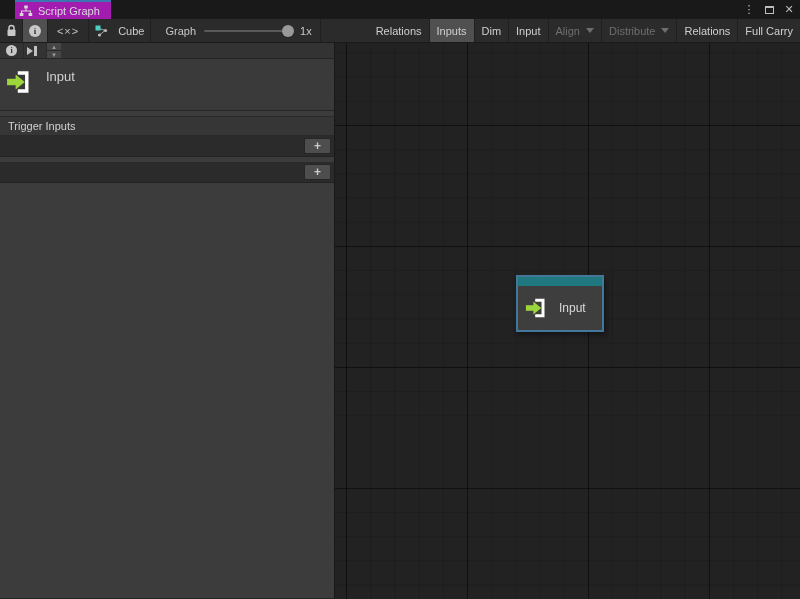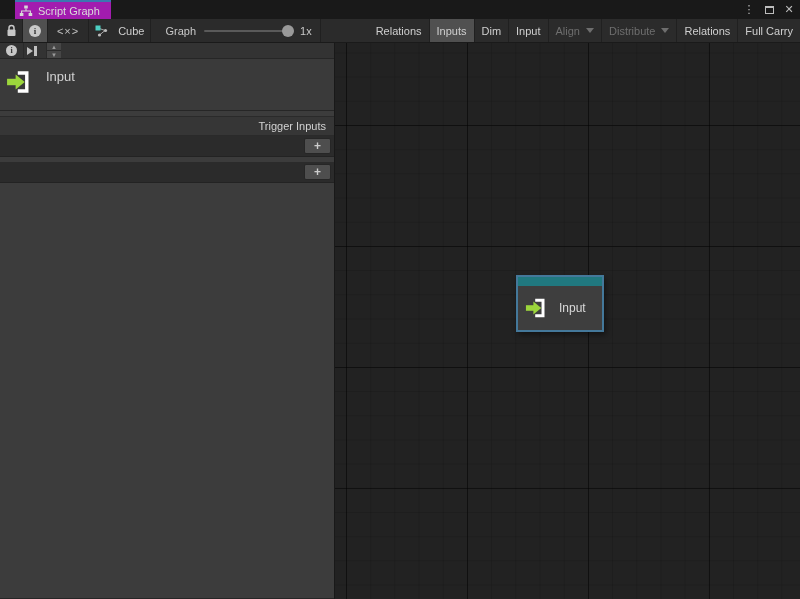--- a/index.html
+++ b/index.html
@@ -51,21 +51,21 @@
   .dock-btn{display:flex;align-items:center;gap:0;padding:0 3px;border-left:1px solid #2a2a2a;height:100%;}
   .dock-tri{width:0;height:0;border-top:4px solid transparent;border-bottom:4px solid transparent;border-left:6px solid #c0c0c0;}
   .dock-bar{width:3px;height:10px;background:#c0c0c0;margin-left:1px;}
   .spinner{display:flex;flex-direction:column;width:15px;height:100%;border-left:1px solid #2a2a2a;}
   .spin-btn{flex:1;background:#464646;display:flex;align-items:center;justify-content:center;font-size:6px;color:#9a9a9a;line-height:1;}
   .spin-btn:first-child{border-bottom:1px solid #2a2a2a;}
 
   .unit-box{height:52px;background:#3a3a3a;border-bottom:1px solid #262626;display:flex;align-items:flex-start;padding:8px 8px 0 6px;gap:10px;}
   .unit-title{color:#d2d2d2;font-size:13px;margin-top:2px;}
   .sep-band{height:6px;background:#3c3c3c;border-bottom:1px solid #2a2a2a;}
-  .sect-header{height:19px;background:#363636;border-bottom:1px solid #2a2a2a;display:flex;align-items:center;padding:0 8px;color:#d2d2d2;justify-content:flex-end;}
+  .sect-header{height:19px;background:#363636;border-bottom:1px solid #2a2a2a;display:flex;align-items:center;padding:0 8px;color:#d2d2d2;}
   .sect-row{height:21px;background:#2b2b2b;border-bottom:1px solid #232323;display:flex;align-items:center;justify-content:flex-end;padding:0 3px;}
   .add-btn{width:27px;height:16px;background:#4e4e4e;border:1px solid #262626;border-radius:2px;color:#cccccc;
            display:flex;align-items:center;justify-content:center;font-size:12px;line-height:1;font-weight:bold;}
   .sect-gap{height:5px;background:#3c3c3c;}
   .insp-rest{flex:1;background:#3c3c3c;border-bottom:1px solid #262626;}
 
   
   .canvas{position:relative;flex:1;height:100%;background-color:#222222;overflow:hidden;
     background-image:
       linear-gradient(to right, rgba(0,0,0,0.45) 1px, transparent 1px),

